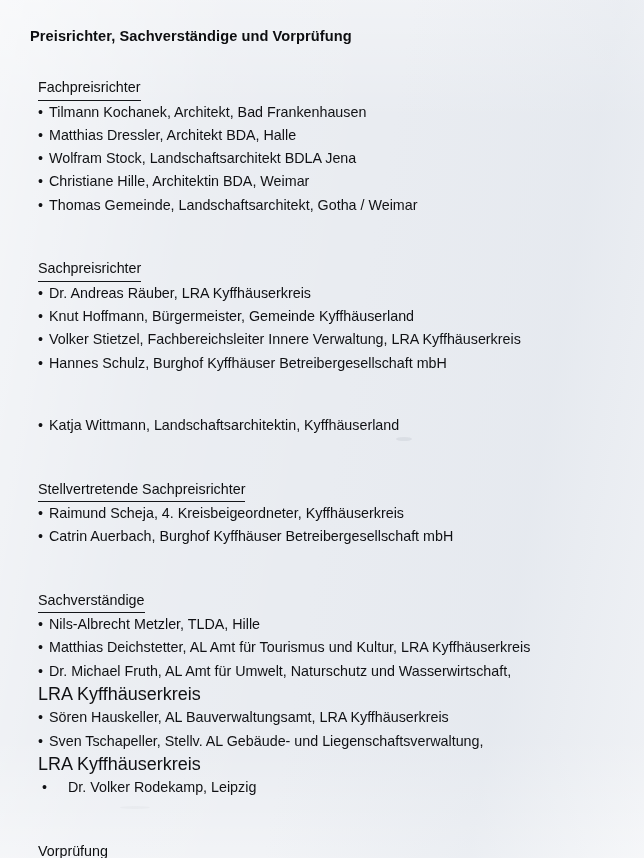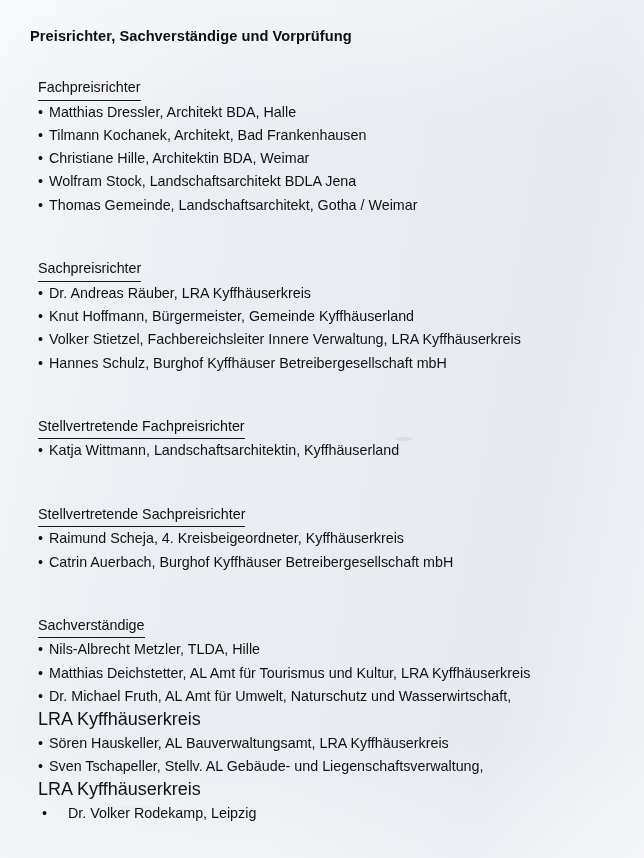--- a/index.html
+++ b/index.html
@@ -119,24 +119,24 @@
 
     <h1 class="doc-title">Preisrichter, Sachverständige und Vorprüfung</h1>
 
     <div class="gap-title"></div>
 
     <div class="section">
       <div class="section-heading-row">
         <span class="section-heading">Fachpreisrichter</span>
       </div>
       <ul class="list">
+        <li><span class="bullet">•</span><span>Tilmann Kochanek, Architekt, Bad Frankenhausen</span></li>
         <li><span class="bullet">•</span><span>Matthias Dressler, Architekt BDA, Halle</span></li>
-        <li><span class="bullet">•</span><span>Tilmann Kochanek, Architekt, Bad Frankenhausen</span></li>
+        <li><span class="bullet">•</span><span>Wolfram Stock, Landschaftsarchitekt BDLA Jena</span></li>
         <li><span class="bullet">•</span><span>Christiane Hille, Architektin BDA, Weimar</span></li>
-        <li><span class="bullet">•</span><span>Wolfram Stock, Landschaftsarchitekt BDLA Jena</span></li>
         <li><span class="bullet">•</span><span>Thomas Gemeinde, Landschaftsarchitekt, Gotha / Weimar</span></li>
       </ul>
     </div>
 
     <div class="gap-section"></div>
 
     <div class="section">
       <div class="section-heading-row">
         <span class="section-heading">Sachpreisrichter</span>
       </div>
@@ -144,23 +144,20 @@
         <li><span class="bullet">•</span><span>Dr. Andreas Räuber, LRA Kyffhäuserkreis</span></li>
         <li><span class="bullet">•</span><span>Knut Hoffmann, Bürgermeister, Gemeinde Kyffhäuserland</span></li>
         <li><span class="bullet">•</span><span>Volker Stietzel, Fachbereichsleiter Innere Verwaltung, LRA Kyffhäuserkreis</span></li>
         <li><span class="bullet">•</span><span>Hannes Schulz, Burghof Kyffhäuser Betreibergesellschaft mbH</span></li>
       </ul>
     </div>
 
     <div class="gap-section"></div>
 
     <div class="section">
-      <div class="section-heading-row">
-        <span class="section-heading">Stellvertretende Fachpreisrichter</span>
-      </div>
       <ul class="list">
         <li><span class="bullet">•</span><span>Katja Wittmann, Landschaftsarchitektin, Kyffhäuserland</span></li>
       </ul>
     </div>
 
     <div class="gap-section"></div>
 
     <div class="section">
       <div class="section-heading-row">
         <span class="section-heading">Stellvertretende Sachpreisrichter</span>

